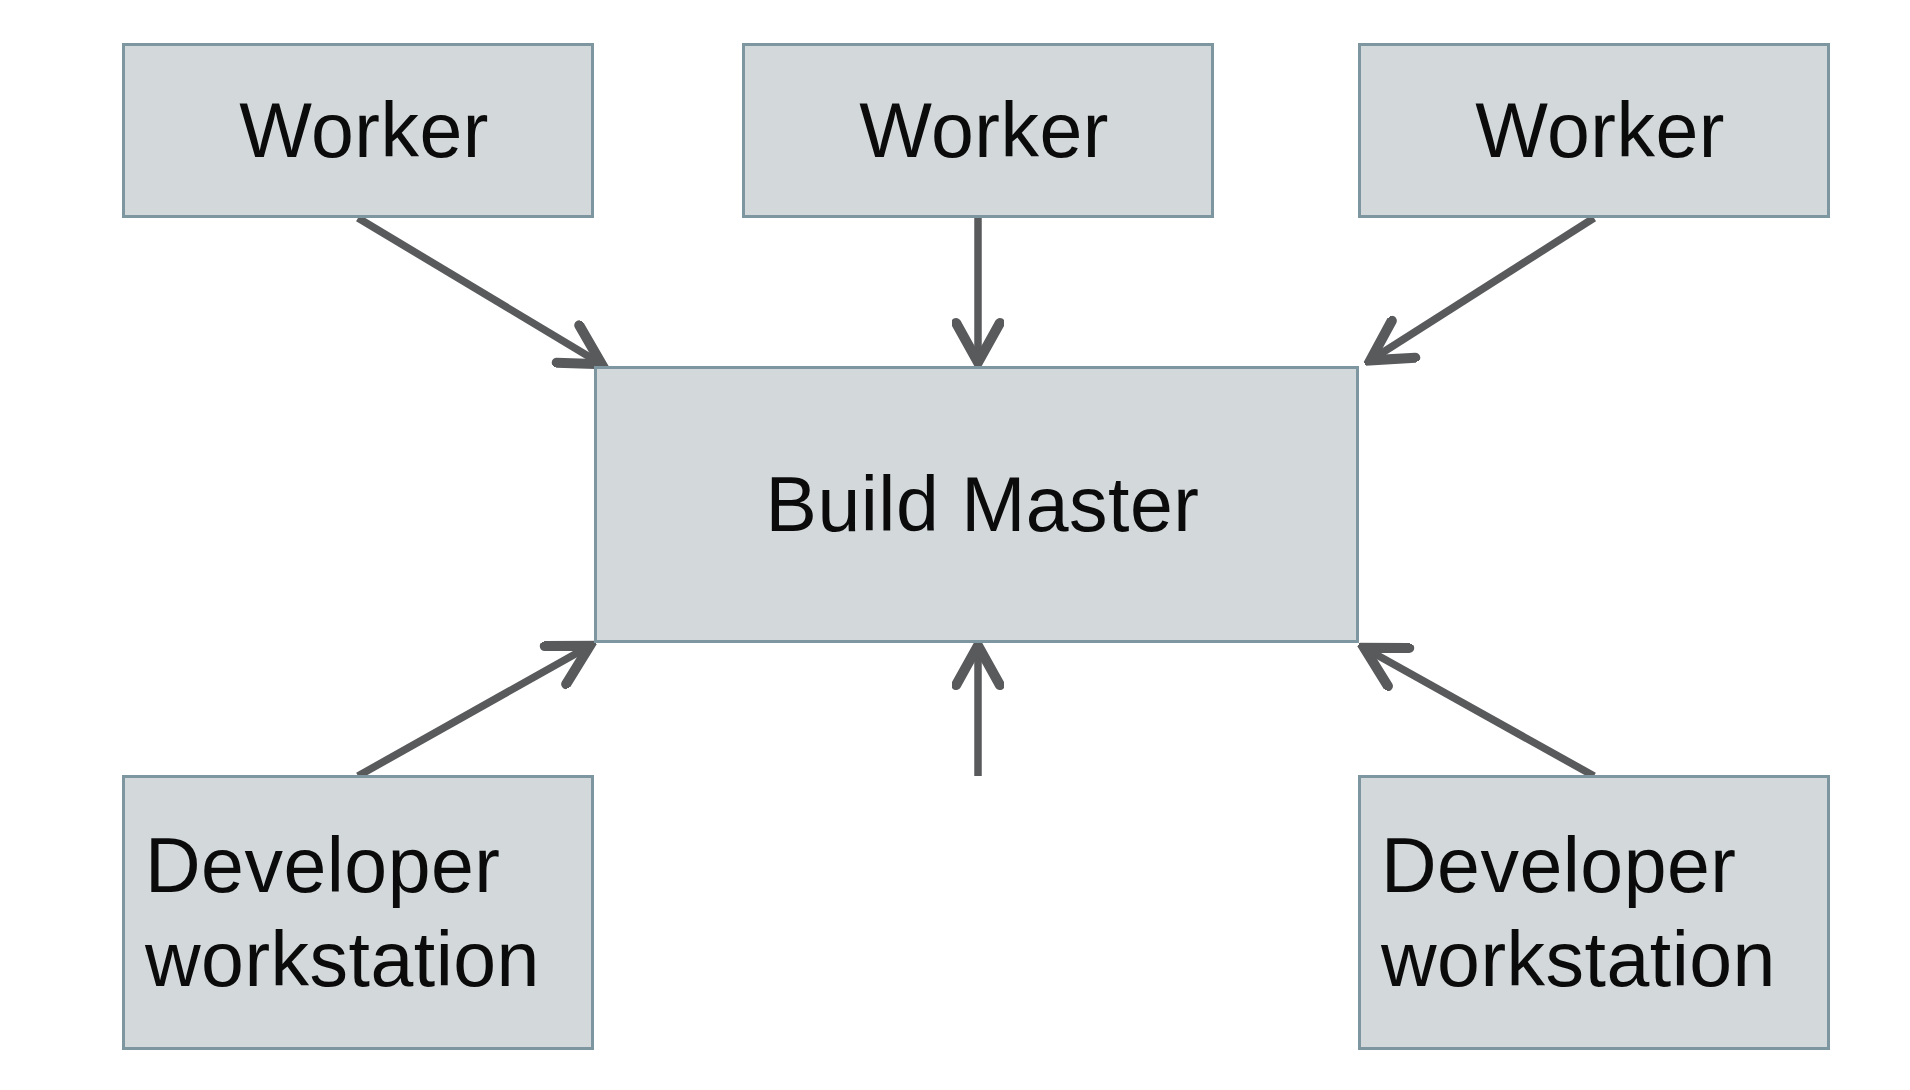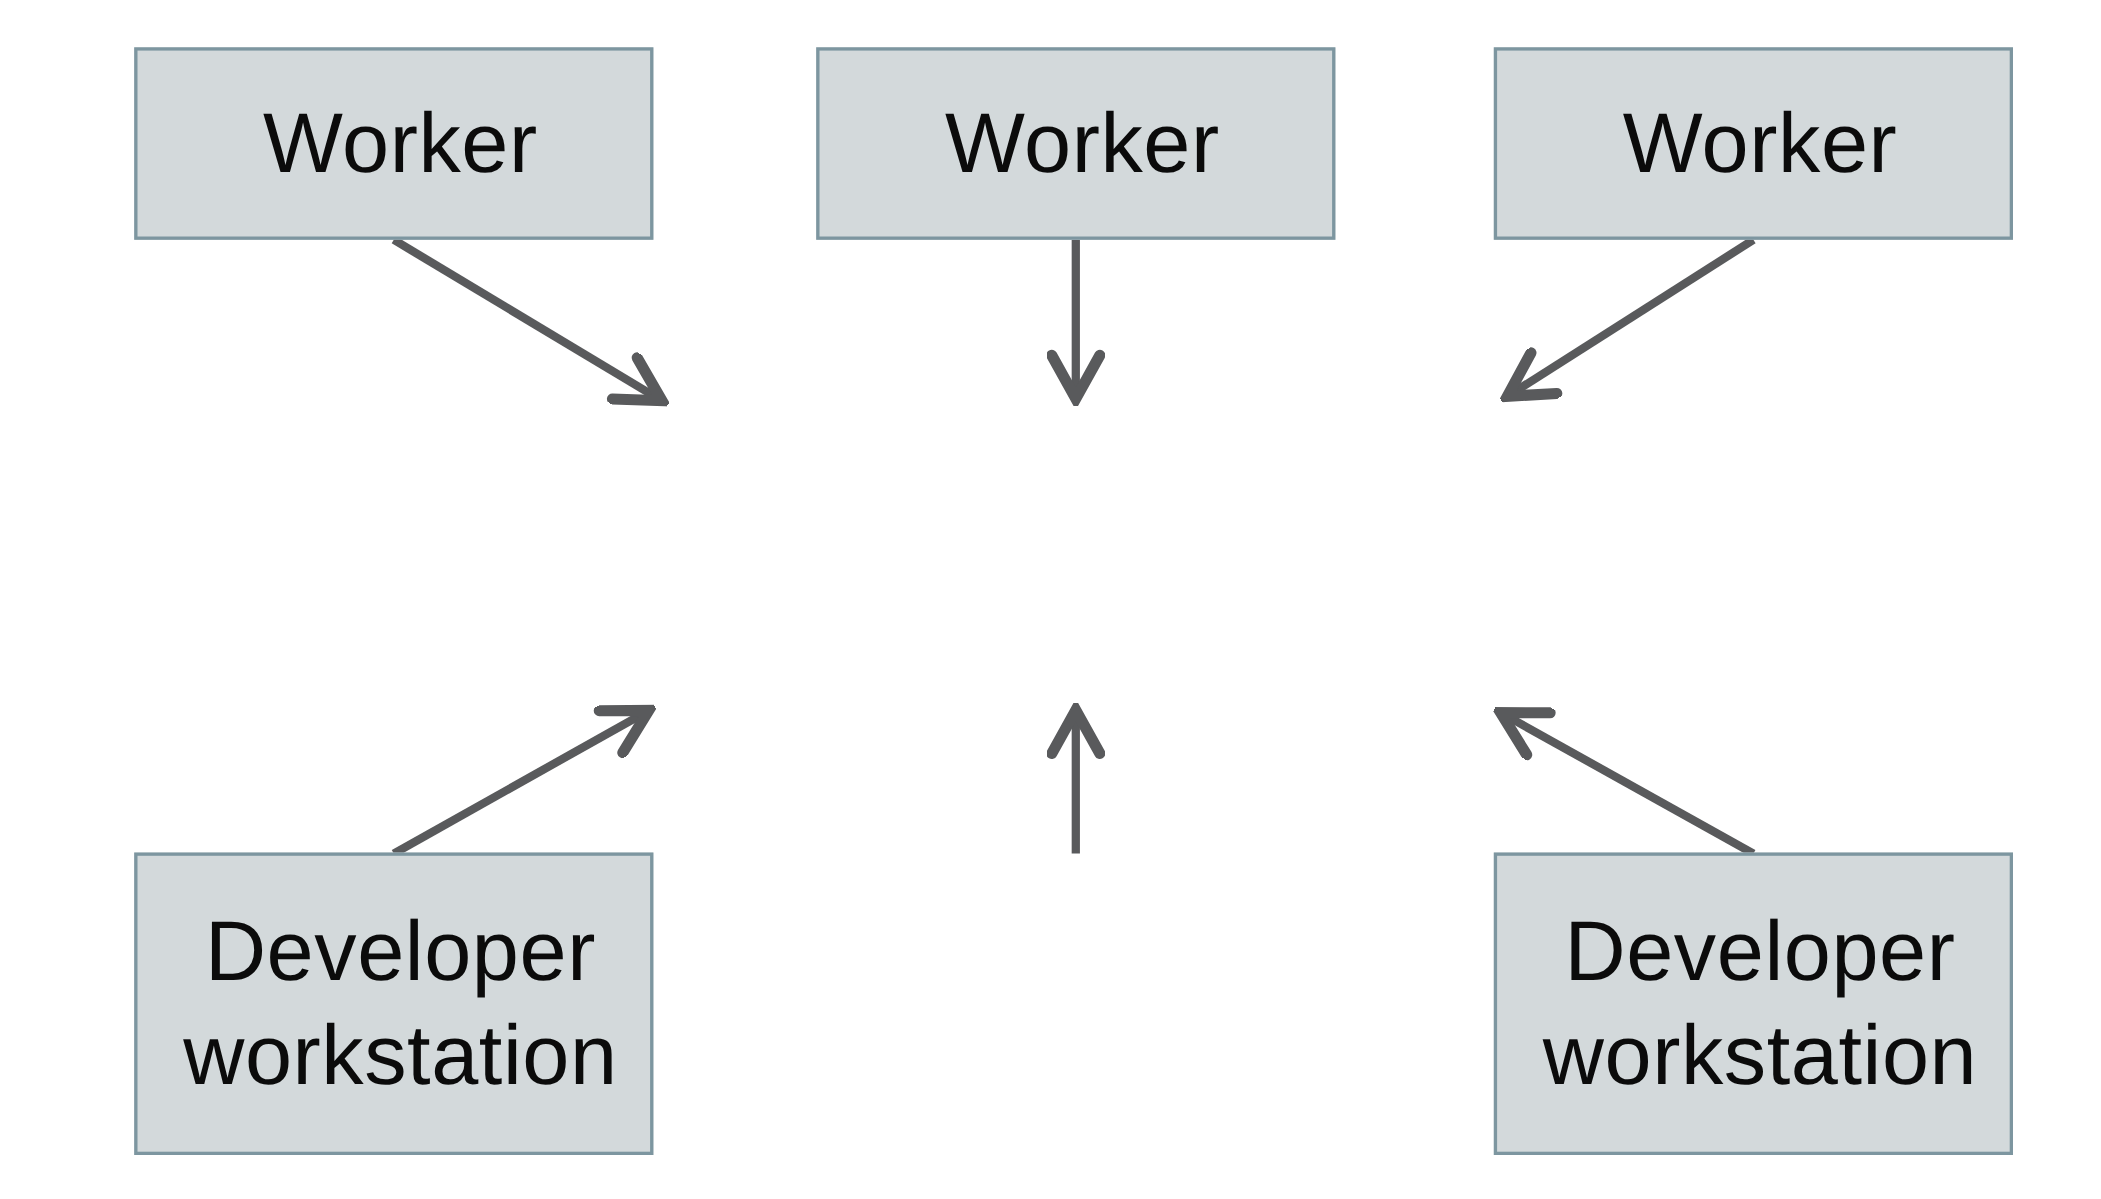--- a/index.html
+++ b/index.html
@@ -31,21 +31,20 @@
     pointer-events: none;
   }
   .node {
     position: absolute;
     box-sizing: border-box;
     background: var(--node-fill);
     border: 3px solid var(--node-border);
     display: flex;
     align-items: center;
     justify-content: center;
-    text-align: center;
     padding-left: 12px;
   }
   .node-label {
     color: var(--text-color);
     font-size: 77px;
     line-height: 1.22;
     letter-spacing: 0.5px;
     padding: 0 8px;
   }
 </style>
@@ -72,20 +71,23 @@
 
   <div class="node" style="left: 122px; top: 43px; width: 472px; height: 175px;">
     <span class="node-label">Worker</span>
   </div>
   <div class="node" style="left: 742px; top: 43px; width: 472px; height: 175px;">
     <span class="node-label">Worker</span>
   </div>
   <div class="node" style="left: 1358px; top: 43px; width: 472px; height: 175px;">
     <span class="node-label">Worker</span>
   </div>
+  <div class="node" style="left: 594px; top: 366px; width: 765px; height: 277px;">
+    <span class="node-label">Build Master</span>
+  </div>
   <div class="node" style="left: 122px; top: 775px; width: 472px; height: 275px;">
     <span class="node-label">Developer workstation</span>
   </div>
   <div class="node" style="left: 1358px; top: 775px; width: 472px; height: 275px;">
     <span class="node-label">Developer workstation</span>
   </div>
 
 </div>
 
 </body></html>

